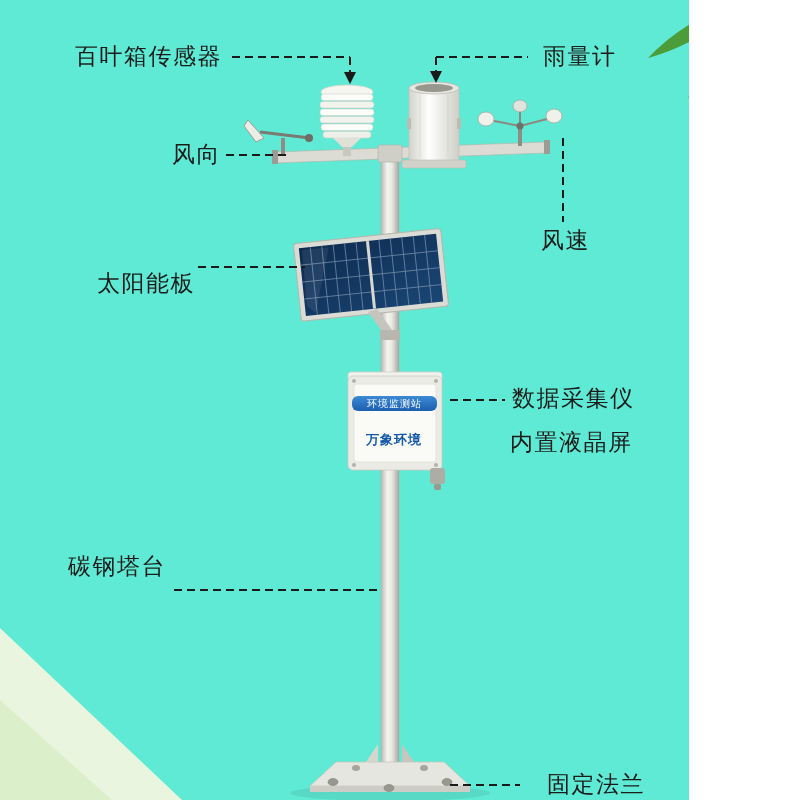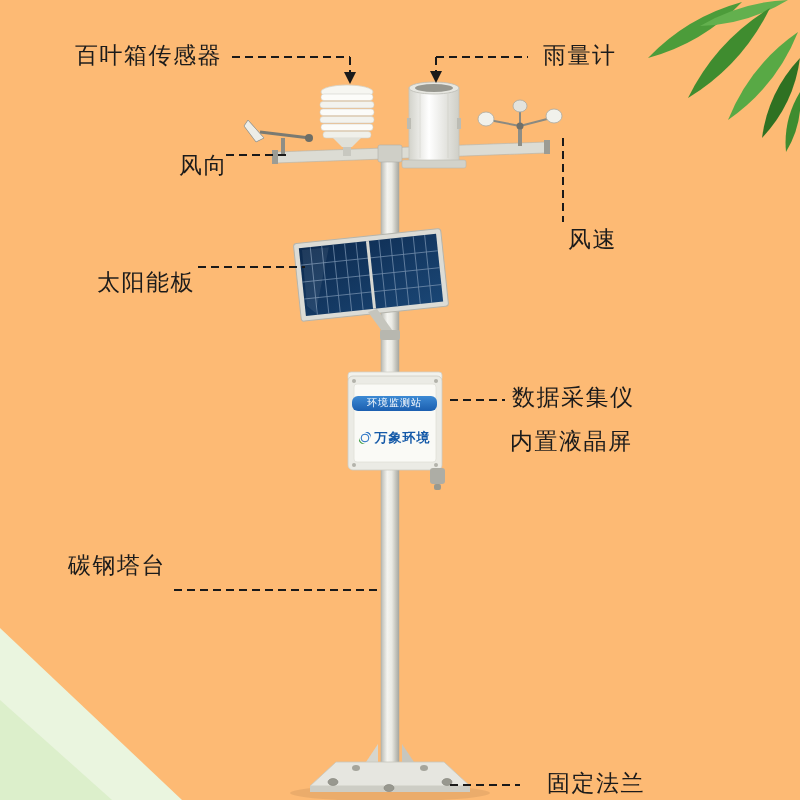--- a/index.html
+++ b/index.html
@@ -1,42 +1,42 @@
 <!DOCTYPE html>
 <html><head>
 <meta charset="utf-8">
 <style>
   html,body{margin:0;padding:0;background:#fff;}
   .canvas{
-    position:relative;width:800px;height:800px;overflow:hidden;background:#fdba74;
-    font-family:Liberation Mono, monospace;
+    position:relative;width:689px;height:800px;overflow:hidden;background:#5eead4;
+    font-family:Liberation Serif, serif;
   }
   .scene{position:absolute;left:0;top:0;width:800px;height:800px;}
   .label{
     position:absolute;font-size:23px;font-weight:500;color:#1b1b1b;
     letter-spacing:1.5px;white-space:nowrap;line-height:26px;
   }
   .lbl-louver{left:75px;top:44px;}
   .lbl-rain{left:535px;top:44px;margin-left:8px;}
-  .lbl-winddir{left:179px;top:142px;margin-top:12px;}
-  .lbl-windspeed{left:568px;top:228px;}
+  .lbl-winddir{left:172px;top:142px;}
+  .lbl-windspeed{left:541px;top:228px;}
   .lbl-solar{left:97px;top:271px;}
   .lbl-logger1{left:512px;top:386px;}
   .lbl-logger2{left:510px;top:430px;}
   .lbl-tower{left:68px;top:554px;}
   .lbl-flange{left:533px;top:772px;margin-left:14px;}
   .box-header{
     position:absolute;left:352px;top:396px;width:85px;height:15px;
     background:linear-gradient(180deg,#3d8ad4,#1b5fb0);
     color:#fff;font-size:10px;line-height:15px;text-align:center;
     letter-spacing:1px;border-radius:6px;font-weight:500;
   }
   .box-logo{
     position:absolute;left:348px;top:428px;width:92px;height:20px;
-    display:flex;align-items:center;justify-content:center;gap:3px;
+    display:flex;align-items:center;justify-content:center;gap:3px;flex-direction:column;
   }
   .box-logo .brand-text{
     color:#1459a8;font-size:13px;font-weight:bold;letter-spacing:1px;
   }
 </style>
 </head>
 <body>
 
 <div class="canvas">
 

